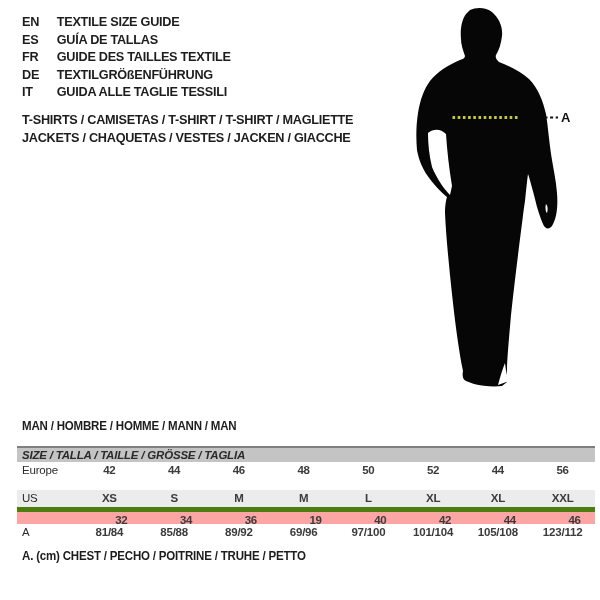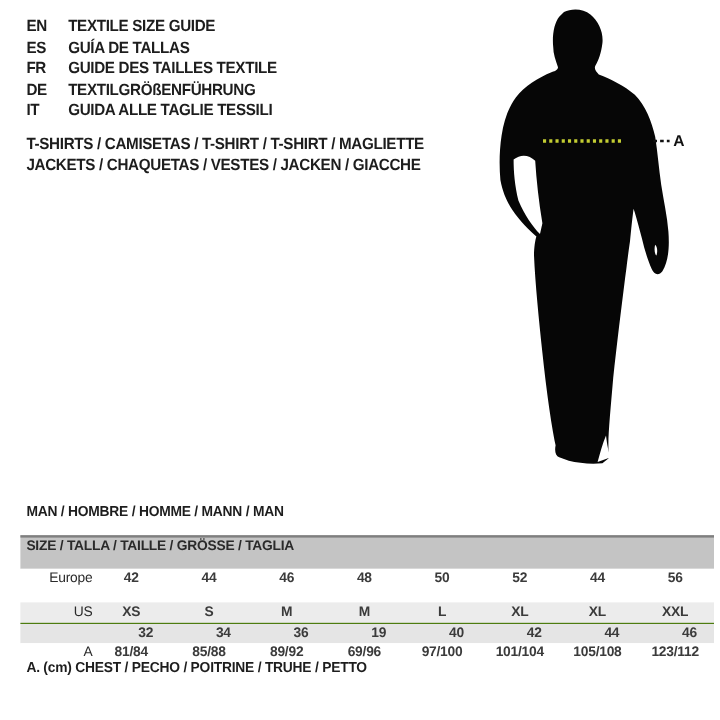--- a/index.html
+++ b/index.html
@@ -28,33 +28,33 @@
     position:absolute;left:22px;top:419px;
     font-size:12px;font-weight:700;letter-spacing:-0.2px;
     transform:scaleX(.96);transform-origin:0 0;white-space:nowrap;
   }
   
   .size-table{
     position:absolute;left:17px;top:446px;width:578px;
     font-size:11.5px;letter-spacing:-0.2px;
   }
   .t-header{
-    box-sizing:border-box;height:28px;line-height:14px;
+    box-sizing:border-box;height:16px;line-height:14px;
     background:#c4c4c4;border-top:2px solid #7f7f7f;
-    padding-left:5px;font-weight:700;color:#2a2a2a;
+    padding-left:5px;font-weight:700;color:#2a2a2a;font-style:italic;
   }
   .t-row{
     box-sizing:border-box;display:grid;grid-template-columns:60px repeat(8,1fr);
     height:17px;line-height:17px;color:#3b3b3b;
   }
-  .t-label{padding-left:5px;text-align:right;color:#2b2b2b;}
+  .t-label{padding-left:5px;text-align:left;color:#2b2b2b;}
   .t-cell{text-align:center;font-weight:bold;}
   .row-white{background:#ffffff;}
   .row-grey{background:#ececec;margin-top:11px;}
-  .row-grey2{background:#e5e5e5;border-top:1px solid #4d7c0f;gap:24px;}
+  .row-grey2{background:#fca5a5;border-top:5px solid #4d7c0f;gap:24px;}
   
   .footer-note{
     position:absolute;left:22px;top:549px;
     font-size:12px;font-weight:700;letter-spacing:-0.2px;
     transform:scaleX(.96);transform-origin:0 0;white-space:nowrap;
   }
 </style>
 </head>
 <body>
 

